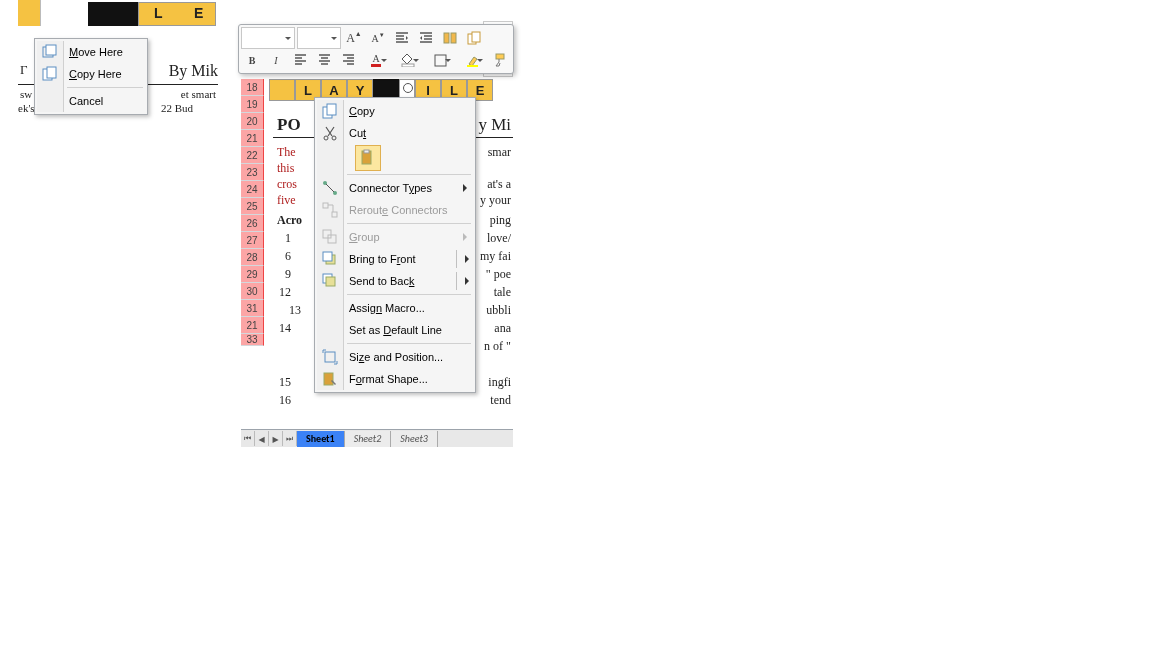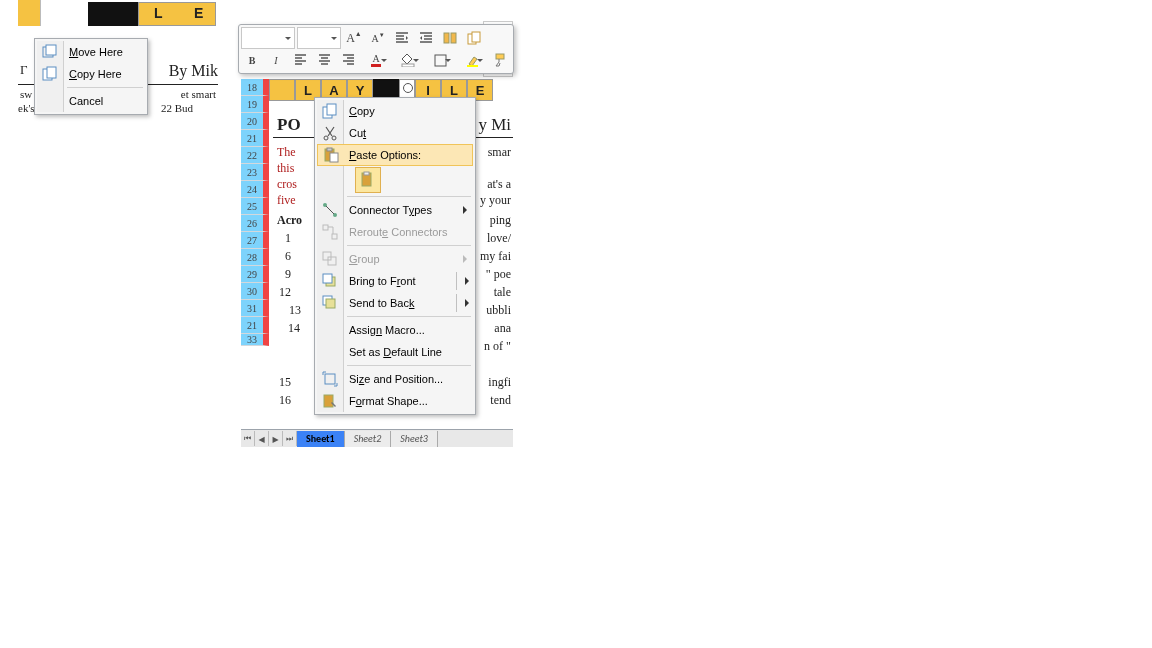--- a/index.html
+++ b/index.html
@@ -19,21 +19,21 @@
 .mini-row{display:flex;align-items:center;height:22px;gap:2px}
 .mini-btn{width:20px;height:20px;display:flex;align-items:center;justify-content:center;border:1px solid transparent;font-size:10px;font-family:'Times New Roman',serif;color:#444}
 .mini-btn.dd{width:28px;position:relative}
 .mini-btn.dd::after{content:'';position:absolute;right:3px;width:0;height:0;border-left:3px solid transparent;border-right:3px solid transparent;border-top:3px solid #555}
 .mini-dd-wide{height:20px;border:1px solid #c8c8c8;background:#fff;display:flex;align-items:center;padding:0 14px 0 4px;position:relative;font-size:10px}
 .mini-dd-wide::after{content:'';position:absolute;right:3px;width:0;height:0;border-left:3px solid transparent;border-right:3px solid transparent;border-top:3px solid #555}
 
 .bg{position:absolute;color:#222;font-family:'Times New Roman',serif}
 .cell-yellow{background:#f5c242;border:1px solid #999}
 .cell-black{background:#111;border:1px solid #111}
-.rownum{font-family:Liberation Serif, serif;font-size:10px;color:#444;text-align:center;width:22px;height:16px;border-bottom:1px solid #d4d8dc;border-right:6px solid #ef4444;background:#7dd3fc;display:flex;align-items:center;justify-content:center}
+.rownum{font-family:Liberation Sans, sans-serif;font-size:10px;color:#444;text-align:center;width:22px;height:16px;border-bottom:1px solid #d4d8dc;border-right:1px solid #ef4444;background:#fca5a5;display:flex;align-items:center;justify-content:center}
 .sheet-tabs{position:absolute;display:flex;align-items:center;font-family:Calibri,sans-serif;font-size:10px;background:#e8e8e8;border-top:1px solid #9ca3ab;height:17px}
 .nav-btn{width:13px;height:15px;display:flex;align-items:center;justify-content:center;border-right:1px solid #bbb;color:#555;font-size:8px}
 .tab{padding:0 9px;height:16px;display:flex;align-items:center;background:#ececec;border-right:1px solid #aaa;color:#555;font-style:italic}
 .tab.active{background:#3b82f6;color:#000;font-weight:bold;font-style:normal}
 .bg-txt{font-size:12px}
 .svg-icon{width:16px;height:16px}
 </style>
 </head>
 <body>
 
@@ -137,21 +137,21 @@
  <span class="bg-txt" style="position:absolute;top:210px;left:44px">1</span>
  <span class="bg-txt" style="position:absolute;top:210px;right:2px">love/</span>
  <span class="bg-txt" style="position:absolute;top:228px;left:44px">6</span>
  <span class="bg-txt" style="position:absolute;top:228px;right:2px">my fai</span>
  <span class="bg-txt" style="position:absolute;top:246px;left:44px">9</span>
  <span class="bg-txt" style="position:absolute;top:246px;right:2px">" poe</span>
  <span class="bg-txt" style="position:absolute;top:264px;left:38px">12</span>
  <span class="bg-txt" style="position:absolute;top:264px;right:2px">tale</span>
  <span class="bg-txt" style="position:absolute;top:282px;left:48px">13</span>
  <span class="bg-txt" style="position:absolute;top:282px;right:2px">ubbli</span>
- <span class="bg-txt" style="position:absolute;top:300px;left:47px">14</span>
+ <span class="bg-txt" style="position:absolute;top:300px;left:38px">14</span>
  <span class="bg-txt" style="position:absolute;top:300px;right:2px">ana</span>
  <span class="bg-txt" style="position:absolute;top:318px;right:2px">n of "</span>
  <span class="bg-txt" style="position:absolute;top:354px;left:38px">15</span>
  <span class="bg-txt" style="position:absolute;top:354px;right:2px">ingfi</span>
  <span class="bg-txt" style="position:absolute;top:372px;left:38px">16</span>
  <span class="bg-txt" style="position:absolute;top:372px;right:2px">tend</span>
 </div>
 
 <div class="sheet-tabs" style="left:241px;top:429px;width:272px">
  <div class="nav-btn">⏮</div>
@@ -255,30 +255,20 @@
  <div class="ctx-item">
    <span class="ctx-icon">
         <svg class="svg-icon" viewBox="0 0 16 16">
           <path d="M4 2l6 9M12 2l-6 9" stroke="#555" stroke-width="1.2" fill="none"></path>
           <circle cx="4" cy="13" r="2" fill="none" stroke="#555"></circle>
           <circle cx="12" cy="13" r="2" fill="none" stroke="#555"></circle>
         </svg>
       </span>
    <span>Cu<u>t</u></span>
  </div>
- <div class="ctx-item hover">
-   <span class="ctx-icon">
-        <svg class="svg-icon" viewBox="0 0 16 16">
-          <rect x="2" y="2" width="9" height="12" fill="#d9a13a" stroke="#9a6"></rect>
-          <rect x="4" y="1" width="5" height="3" fill="#ccc" stroke="#888"></rect>
-          <rect x="7" y="6" width="8" height="9" fill="#fff" stroke="#888"></rect>
-        </svg>
-      </span>
-   <span><u>P</u>aste Options:</span>
- </div>
  <div class="ctx-item" style="height:28px">
    <div style="margin-left:6px;width:24px;height:24px;background:#fce7a0;border:1px solid #e0b050;display:flex;align-items:center;justify-content:center">
      <svg width="16" height="18" viewBox="0 0 16 18">
           <rect x="2" y="2" width="9" height="13" fill="#d9a13a" stroke="#9a6"></rect>
           <rect x="4" y="1" width="5" height="3" fill="#eee" stroke="#999"></rect>
         </svg>
    </div>
  </div>
  <div class="ctx-sep"></div>
  <div class="ctx-item">

